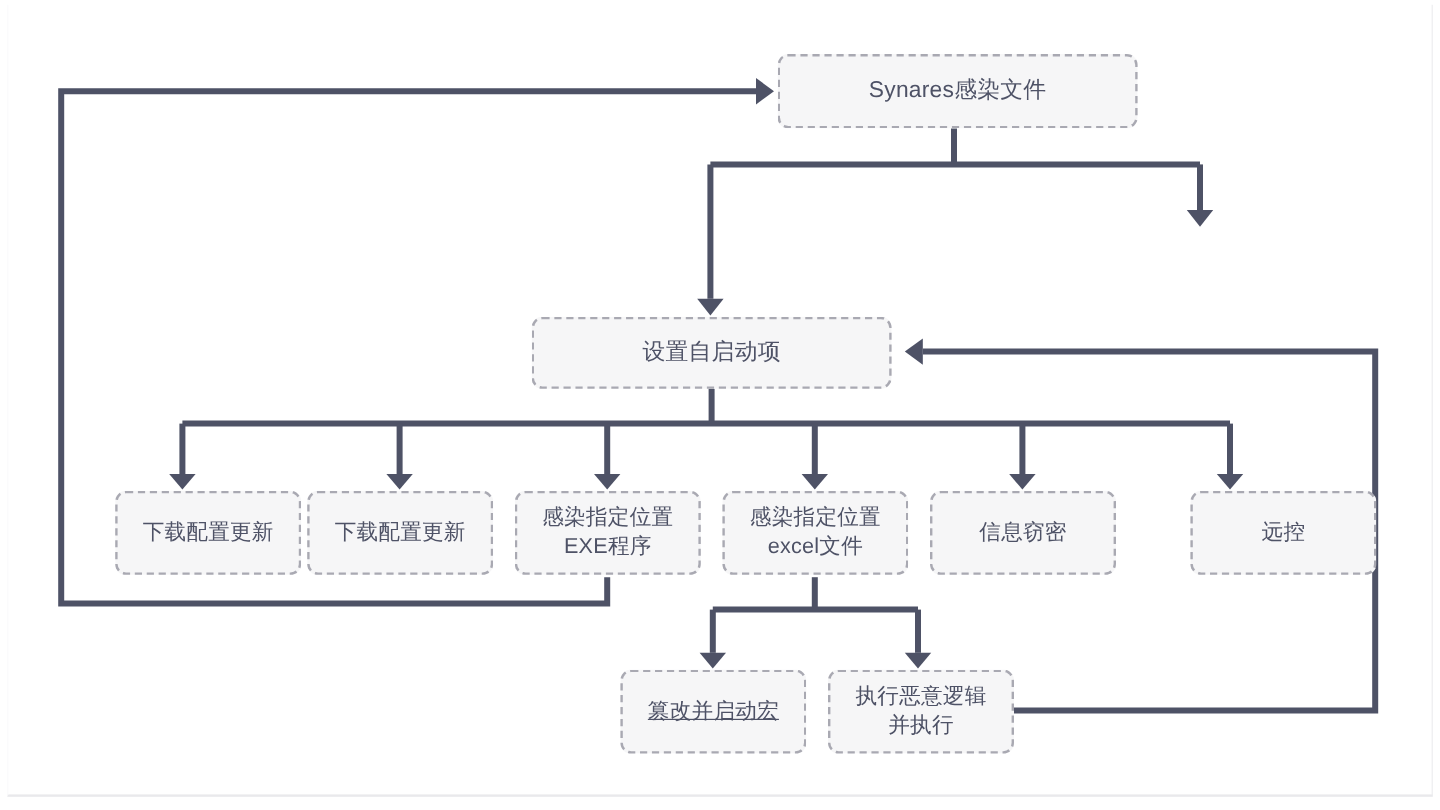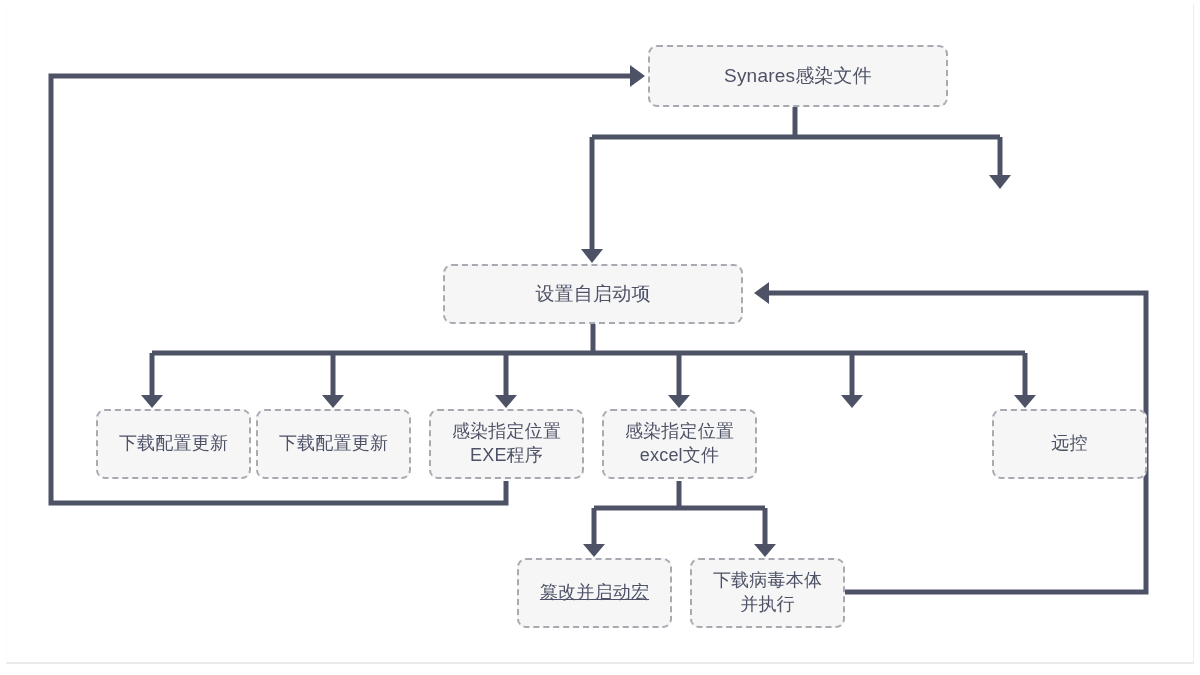--- a/index.html
+++ b/index.html
@@ -142,27 +142,30 @@
   <div class="node sm" style="left:429px; top:409px; width:155px; height:70px;">
     <span>感染指定位置
 EXE程序</span>
   </div>
 
   <div class="node sm" style="left:602px; top:409px; width:155px; height:70px;">
     <span>感染指定位置
 excel文件</span>
   </div>
 
+  <div class="node sm" style="left:775px; top:409px; width:155px; height:70px;">
+    <span>信息窃密</span>
+  </div>
 
   <div class="node sm" style="left:992px; top:409px; width:155px; height:70px;font-family:Liberation Serif, serif;">
     <span>远控</span>
   </div>
 
   <div class="node sm" style="left:517px; top:558px; width:155px; height:70px;text-decoration:underline;">
     <span>篡改并启动宏</span>
   </div>
 
   <div class="node sm" style="left:690px; top:558px; width:155px; height:70px;">
-    <span>下载病毒本体
+    <span>执行恶意逻辑
 并执行</span>
   </div>
 
 </div>
 
 </body></html>

